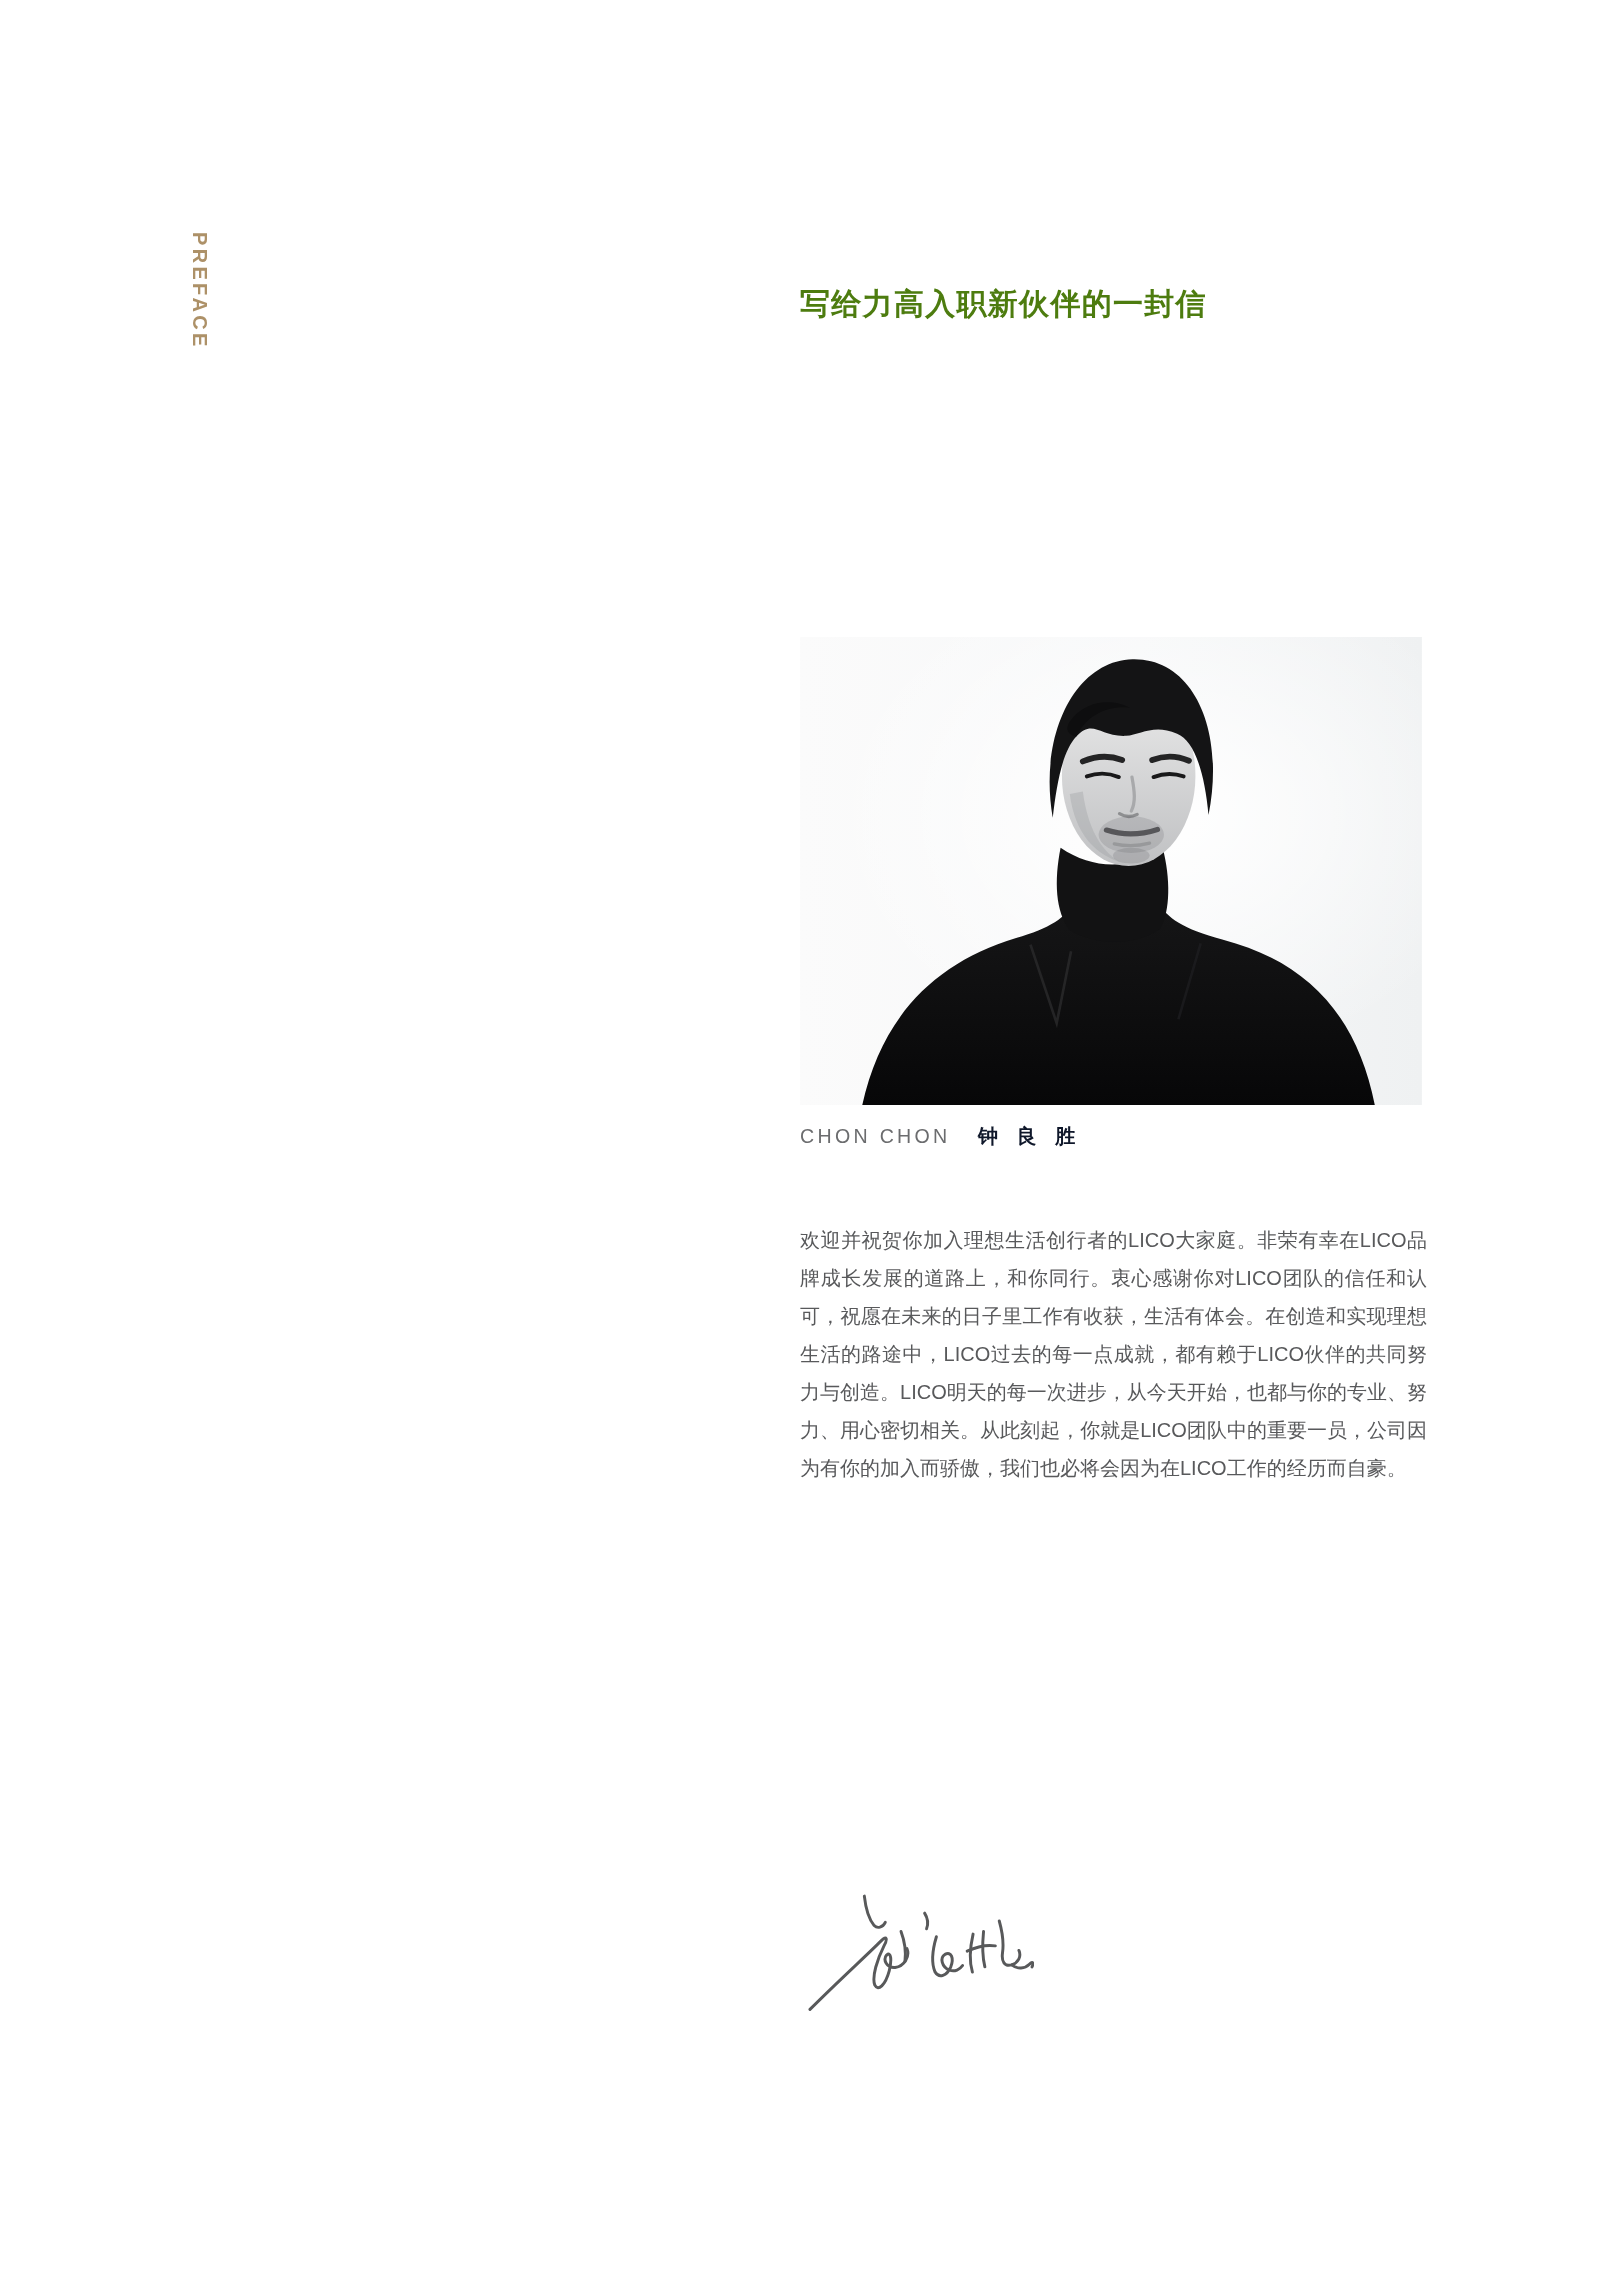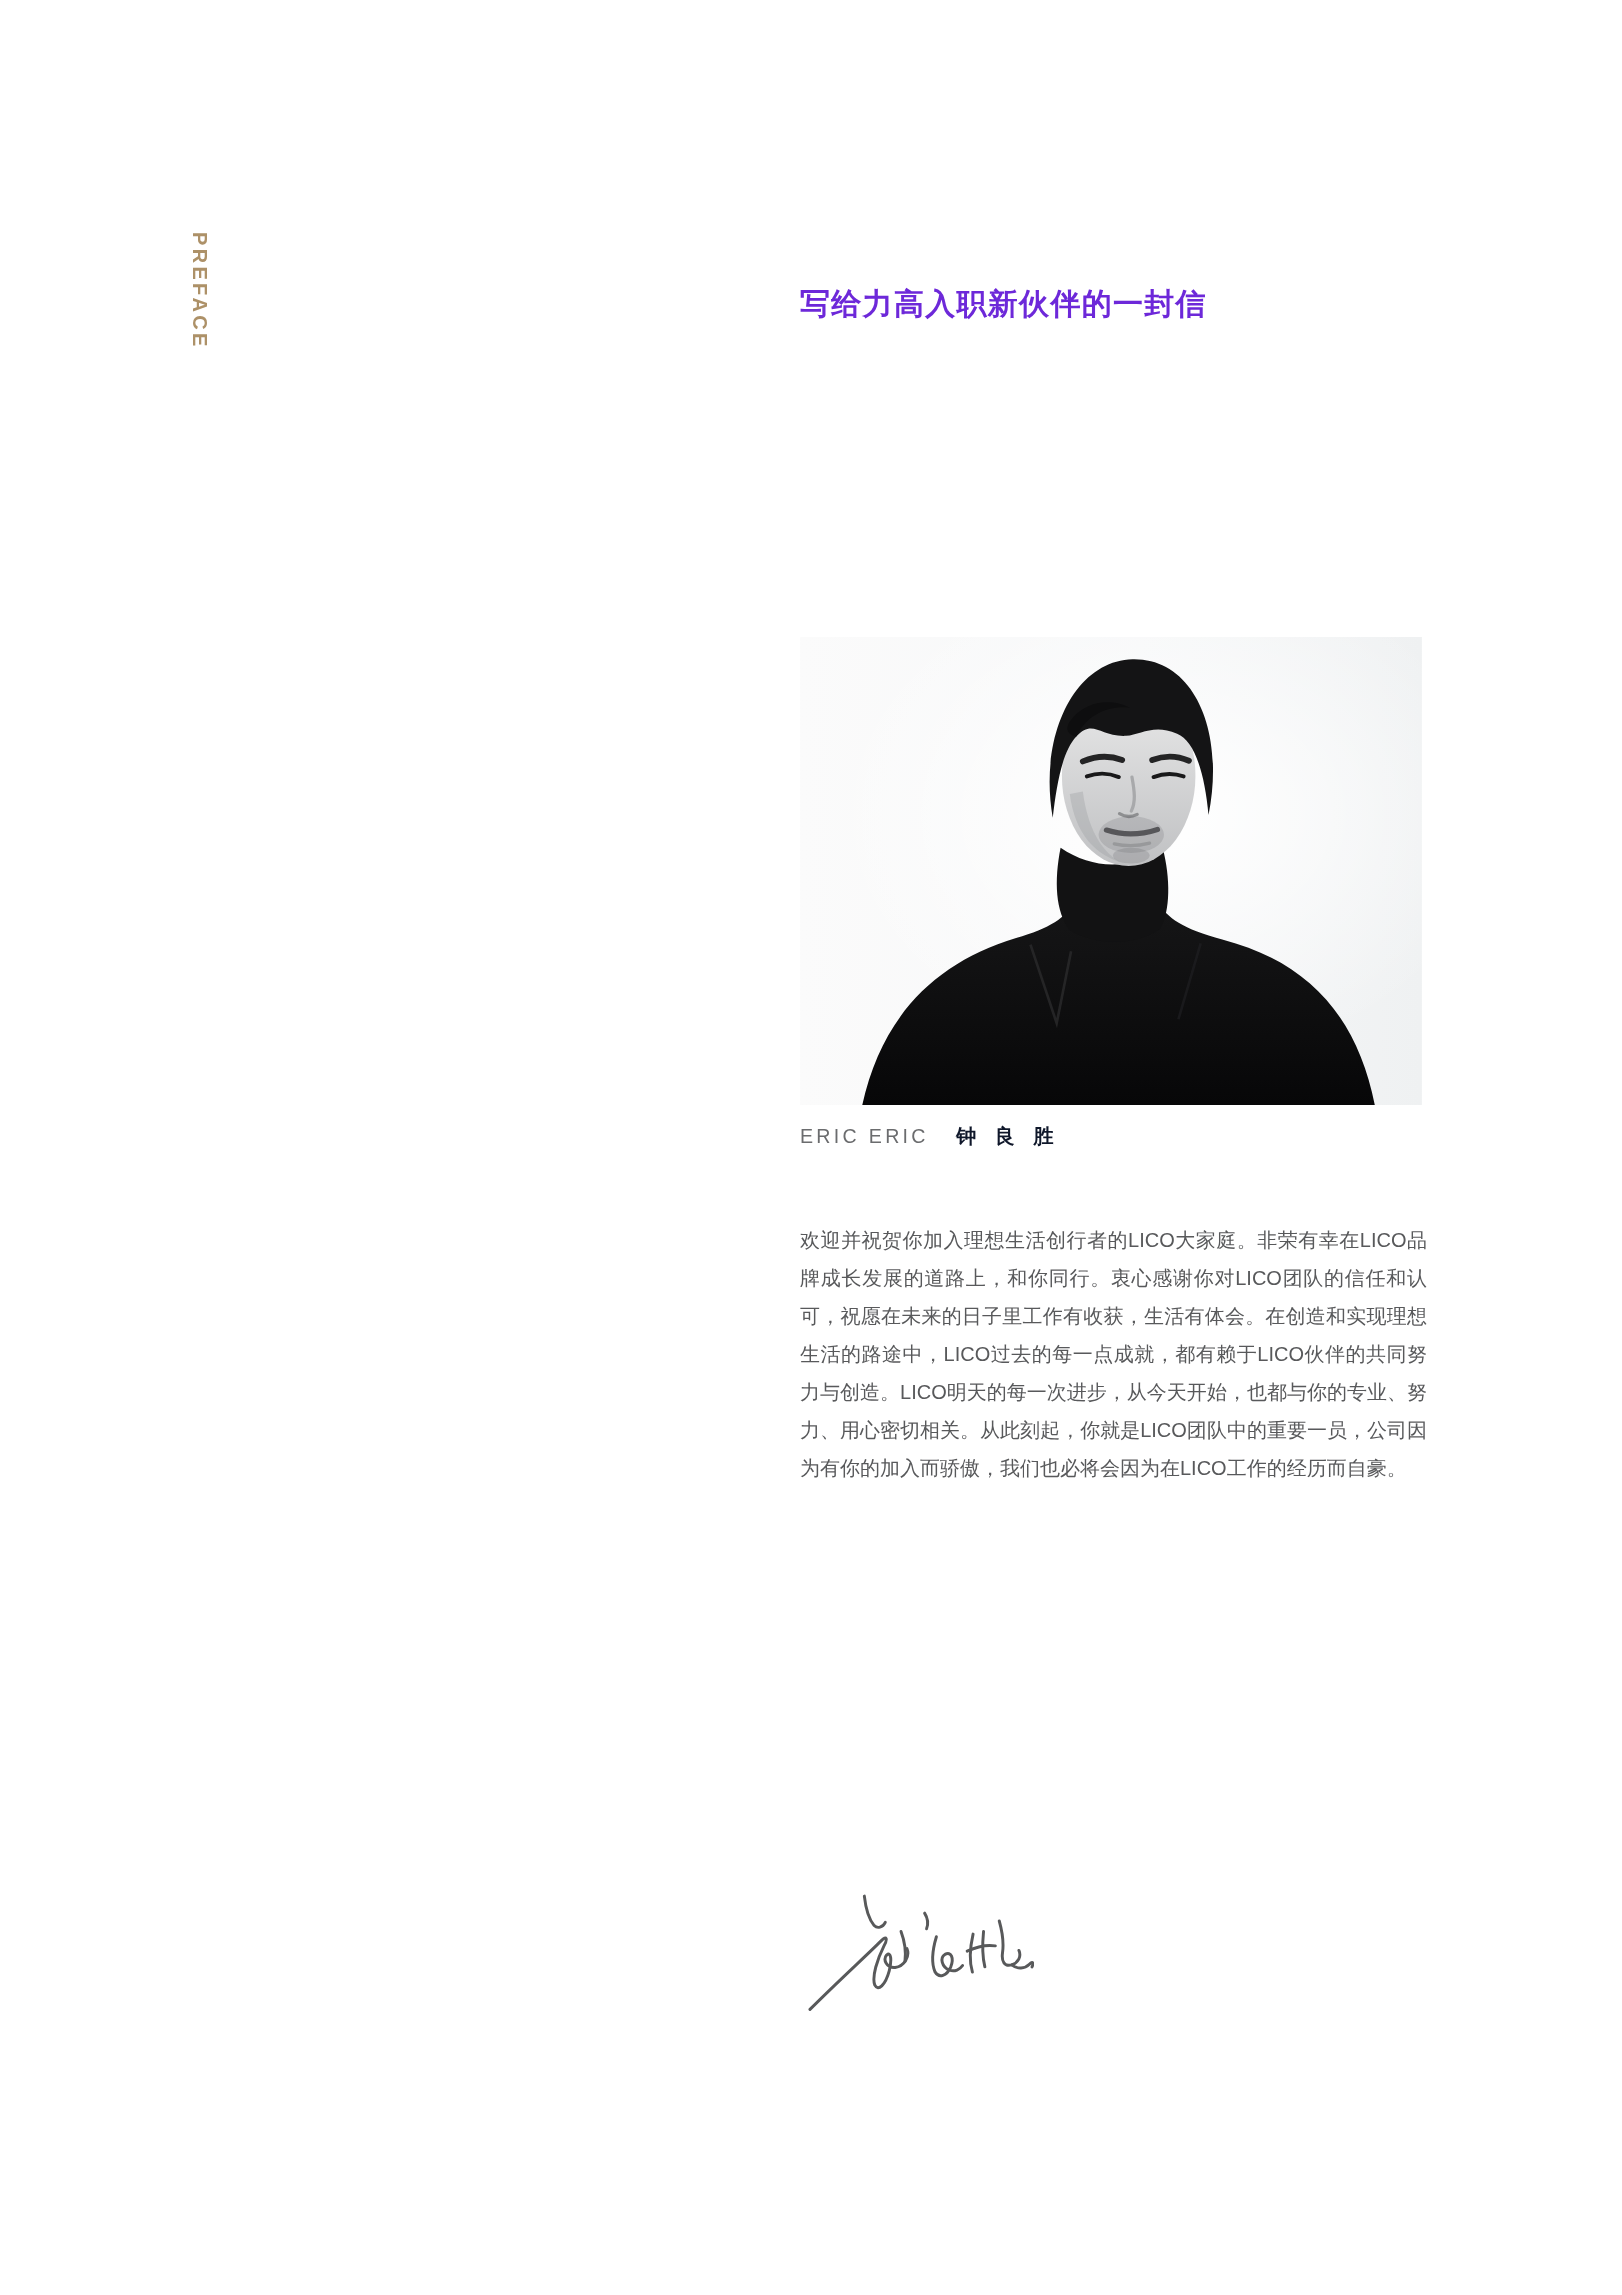--- a/index.html
+++ b/index.html
@@ -32,21 +32,21 @@
   
   .page-title {
     position: absolute;
     left: 800px;
     top: 289px;
     margin: 0;
     font-size: 30px;
     line-height: 1;
     font-weight: 700;
     letter-spacing: 1.3px;
-    color: #6d28d9;
+    color: #4d7c0f;
   }
 
   
   .portrait {
     position: absolute;
     left: 800px;
     top: 637px;
     width: 622px;
     height: 468px;
     margin: 0;
@@ -168,21 +168,21 @@
       <path d="M 488 270 Q 501 278 515 271" fill="none" stroke="#8e8f91" stroke-width="5" stroke-linecap="round"></path>
 
       <ellipse cx="506" cy="302" rx="50" ry="28" fill="#3c3c3e" opacity="0.14"></ellipse>
       <path d="M 468 295 Q 506 307 546 294" fill="none" stroke="#57575a" stroke-width="8" stroke-linecap="round"></path>
       <path d="M 480 316 Q 507 322 534 315" fill="none" stroke="#98999b" stroke-width="5" stroke-linecap="round"></path>
       <ellipse cx="506" cy="334" rx="28" ry="12" fill="#505053" opacity="0.18"></ellipse>
     </svg>
   </figure>
 
   <div class="caption">
-    <span class="name-en">ERIC ERIC</span>
+    <span class="name-en">CHON CHON</span>
     <span class="name-cn">钟 良 胜</span>
   </div>
 
   <div class="letter">
     <p>欢迎并祝贺你加入理想生活创行者的LICO大家庭。非荣有幸在LICO品牌成长发展的道路上，和你同行。衷心感谢你对LICO团队的信任和认可，祝愿在未来的日子里工作有收获，生活有体会。在创造和实现理想生活的路途中，LICO过去的每一点成就，都有赖于LICO伙伴的共同努力与创造。LICO明天的每一次进步，从今天开始，也都与你的专业、努力、用心密切相关。从此刻起，你就是LICO团队中的重要一员，公司因为有你的加入而骄傲，我们也必将会因为在LICO工作的经历而自豪。</p>
   </div>
 
   <svg class="signature" viewBox="0 0 345 200" role="img">
     <g fill="none" stroke="#4a4b4d" stroke-width="4.5" stroke-linecap="round" stroke-linejoin="round" opacity="0.92">
 

